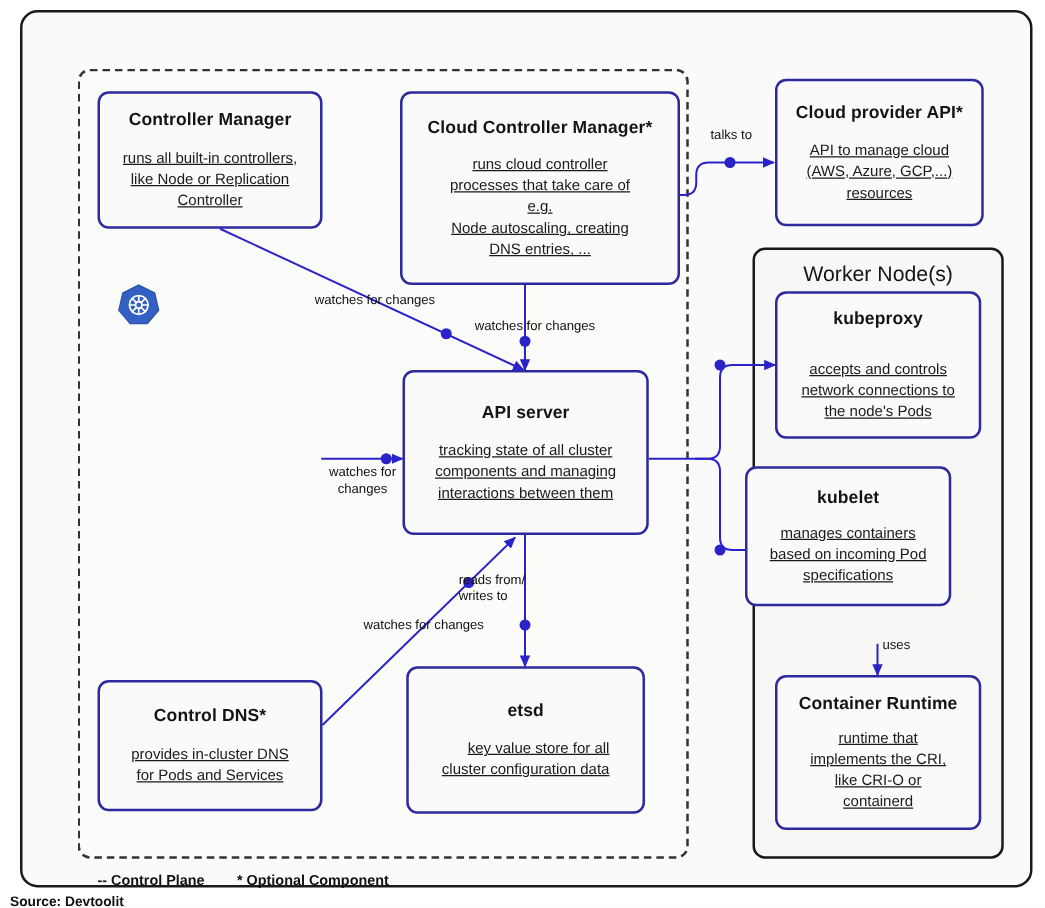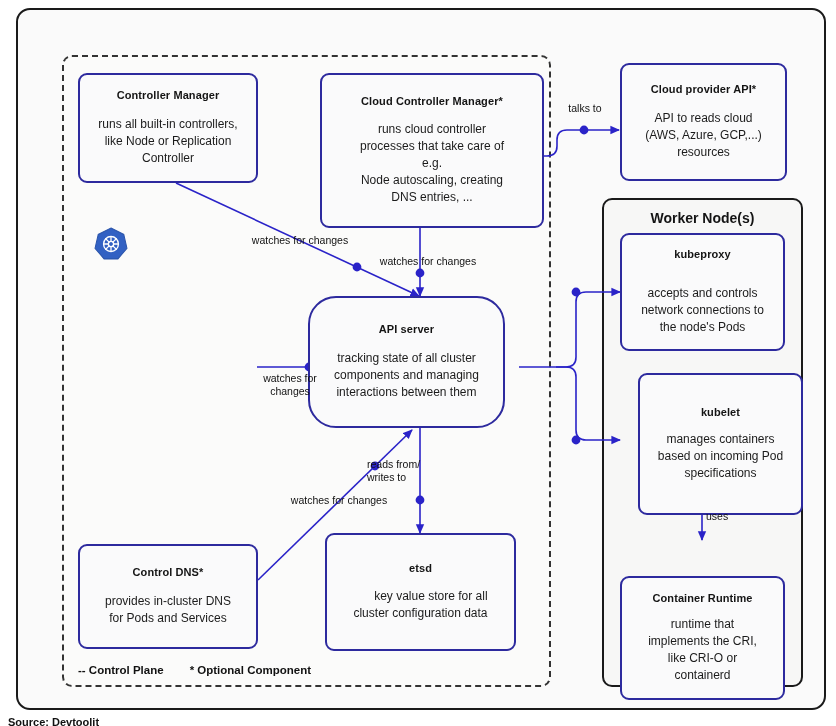--- a/index.html
+++ b/index.html
@@ -34,48 +34,49 @@
   .node{
     position:absolute;box-sizing:border-box;
     border:2px solid #2d2a9e;border-radius:9px;
     background:#fafafb;
     display:flex;flex-direction:column;align-items:center;
     justify-content:center;
     padding:8px 9px;
     text-align:center;
   }
   .node .title{
-    font-weight:bold;font-size:11px;color:#141414;
+    font-weight:bold;font-size:14px;color:#141414;
     letter-spacing:.1px;line-height:1.25;
   }
   .node .desc{
     font-size:12px;color:#1b1b1b;line-height:1.42;margin-top:13px;
     white-space:pre-line;
+    text-decoration:underline;
   }
   .node.compact .desc{margin-top:11px;}
 
   
   .region-title{
-    position:absolute;font-weight:bold;font-size:14px;color:#141414;
+    position:absolute;font-weight:normal;font-size:17px;color:#141414;
     text-align:center;
   }
 
   
   .edge-label{
     position:absolute;font-size:10.5px;color:#111;line-height:1.25;
     text-align:center;white-space:pre-line;
     background:transparent;
   }
 
   
   .legend{
     position:absolute;display:flex;align-items:center;gap:26px;
     font-size:11.5px;font-weight:bold;color:#111;
   }
-  .legend span{white-space:nowrap;}
+  .legend span{white-space:nowrap;margin-top:35px;}
 
   
   .k8s-logo{position:absolute;left:94px;top:227px;width:34px;height:34px;}
 
   
   .source{
     position:absolute;left:8px;top:716px;font-size:11px;color:#111;
     font-weight:bold;
   }
   svg.wires{position:absolute;left:0;top:0;width:836px;height:726px;
@@ -139,27 +140,27 @@
     <div class="title">Cloud Controller Manager*</div>
     <div class="desc">runs cloud controller
 processes that take care of
 e.g.
 Node autoscaling, creating
 DNS entries, ...</div>
   </div>
 
   <div class="node" style="left:620px;top:63px;width:167px;height:118px;">
     <div class="title">Cloud provider API*</div>
-    <div class="desc">API to reads cloud
+    <div class="desc">API to manage cloud
 (AWS, Azure, GCP,...)
 resources</div>
   </div>
 
 
-  <div class="node" style="left:308px;top:296px;width:197px;height:132px;border-radius:28px;">
+  <div class="node" style="left:322px;top:296px;width:197px;height:132px;">
     <div class="title">API server</div>
     <div class="desc">tracking state of all cluster
 components and managing
 interactions between them</div>
   </div>
 
   <div class="node" style="left:78px;top:544px;width:180px;height:105px;">
     <div class="title">Control DNS*</div>
     <div class="desc">provides in-cluster DNS
 for Pods and Services</div>
@@ -171,28 +172,28 @@
 cluster configuration data</div>
   </div>
 
   <div class="node compact" style="left:620px;top:233px;width:165px;height:118px;gap:12px;">
     <div class="title">kubeproxy</div>
     <div class="desc">accepts and controls
 network connections to
 the node's Pods</div>
   </div>
 
-  <div class="node compact" style="left:638px;top:373px;width:165px;height:142px;">
+  <div class="node compact" style="left:596px;top:373px;width:165px;height:112px;">
     <div class="title">kubelet</div>
     <div class="desc">manages containers
 based on incoming Pod
 specifications</div>
   </div>
 
-  <div class="node compact" style="left:620px;top:540px;width:165px;height:124px;margin-top:36px;">
+  <div class="node compact" style="left:620px;top:540px;width:165px;height:124px;">
     <div class="title">Container Runtime</div>
     <div class="desc">runtime that
 implements the CRI,
 like CRI-O or
 containerd</div>
   </div>
 
   <div class="region-title" style="left:602px;top:210px;width:201px;">Worker Node(s)</div>
 
   <div class="edge-label" style="left:556px;top:102px;width:58px;">talks to</div>

